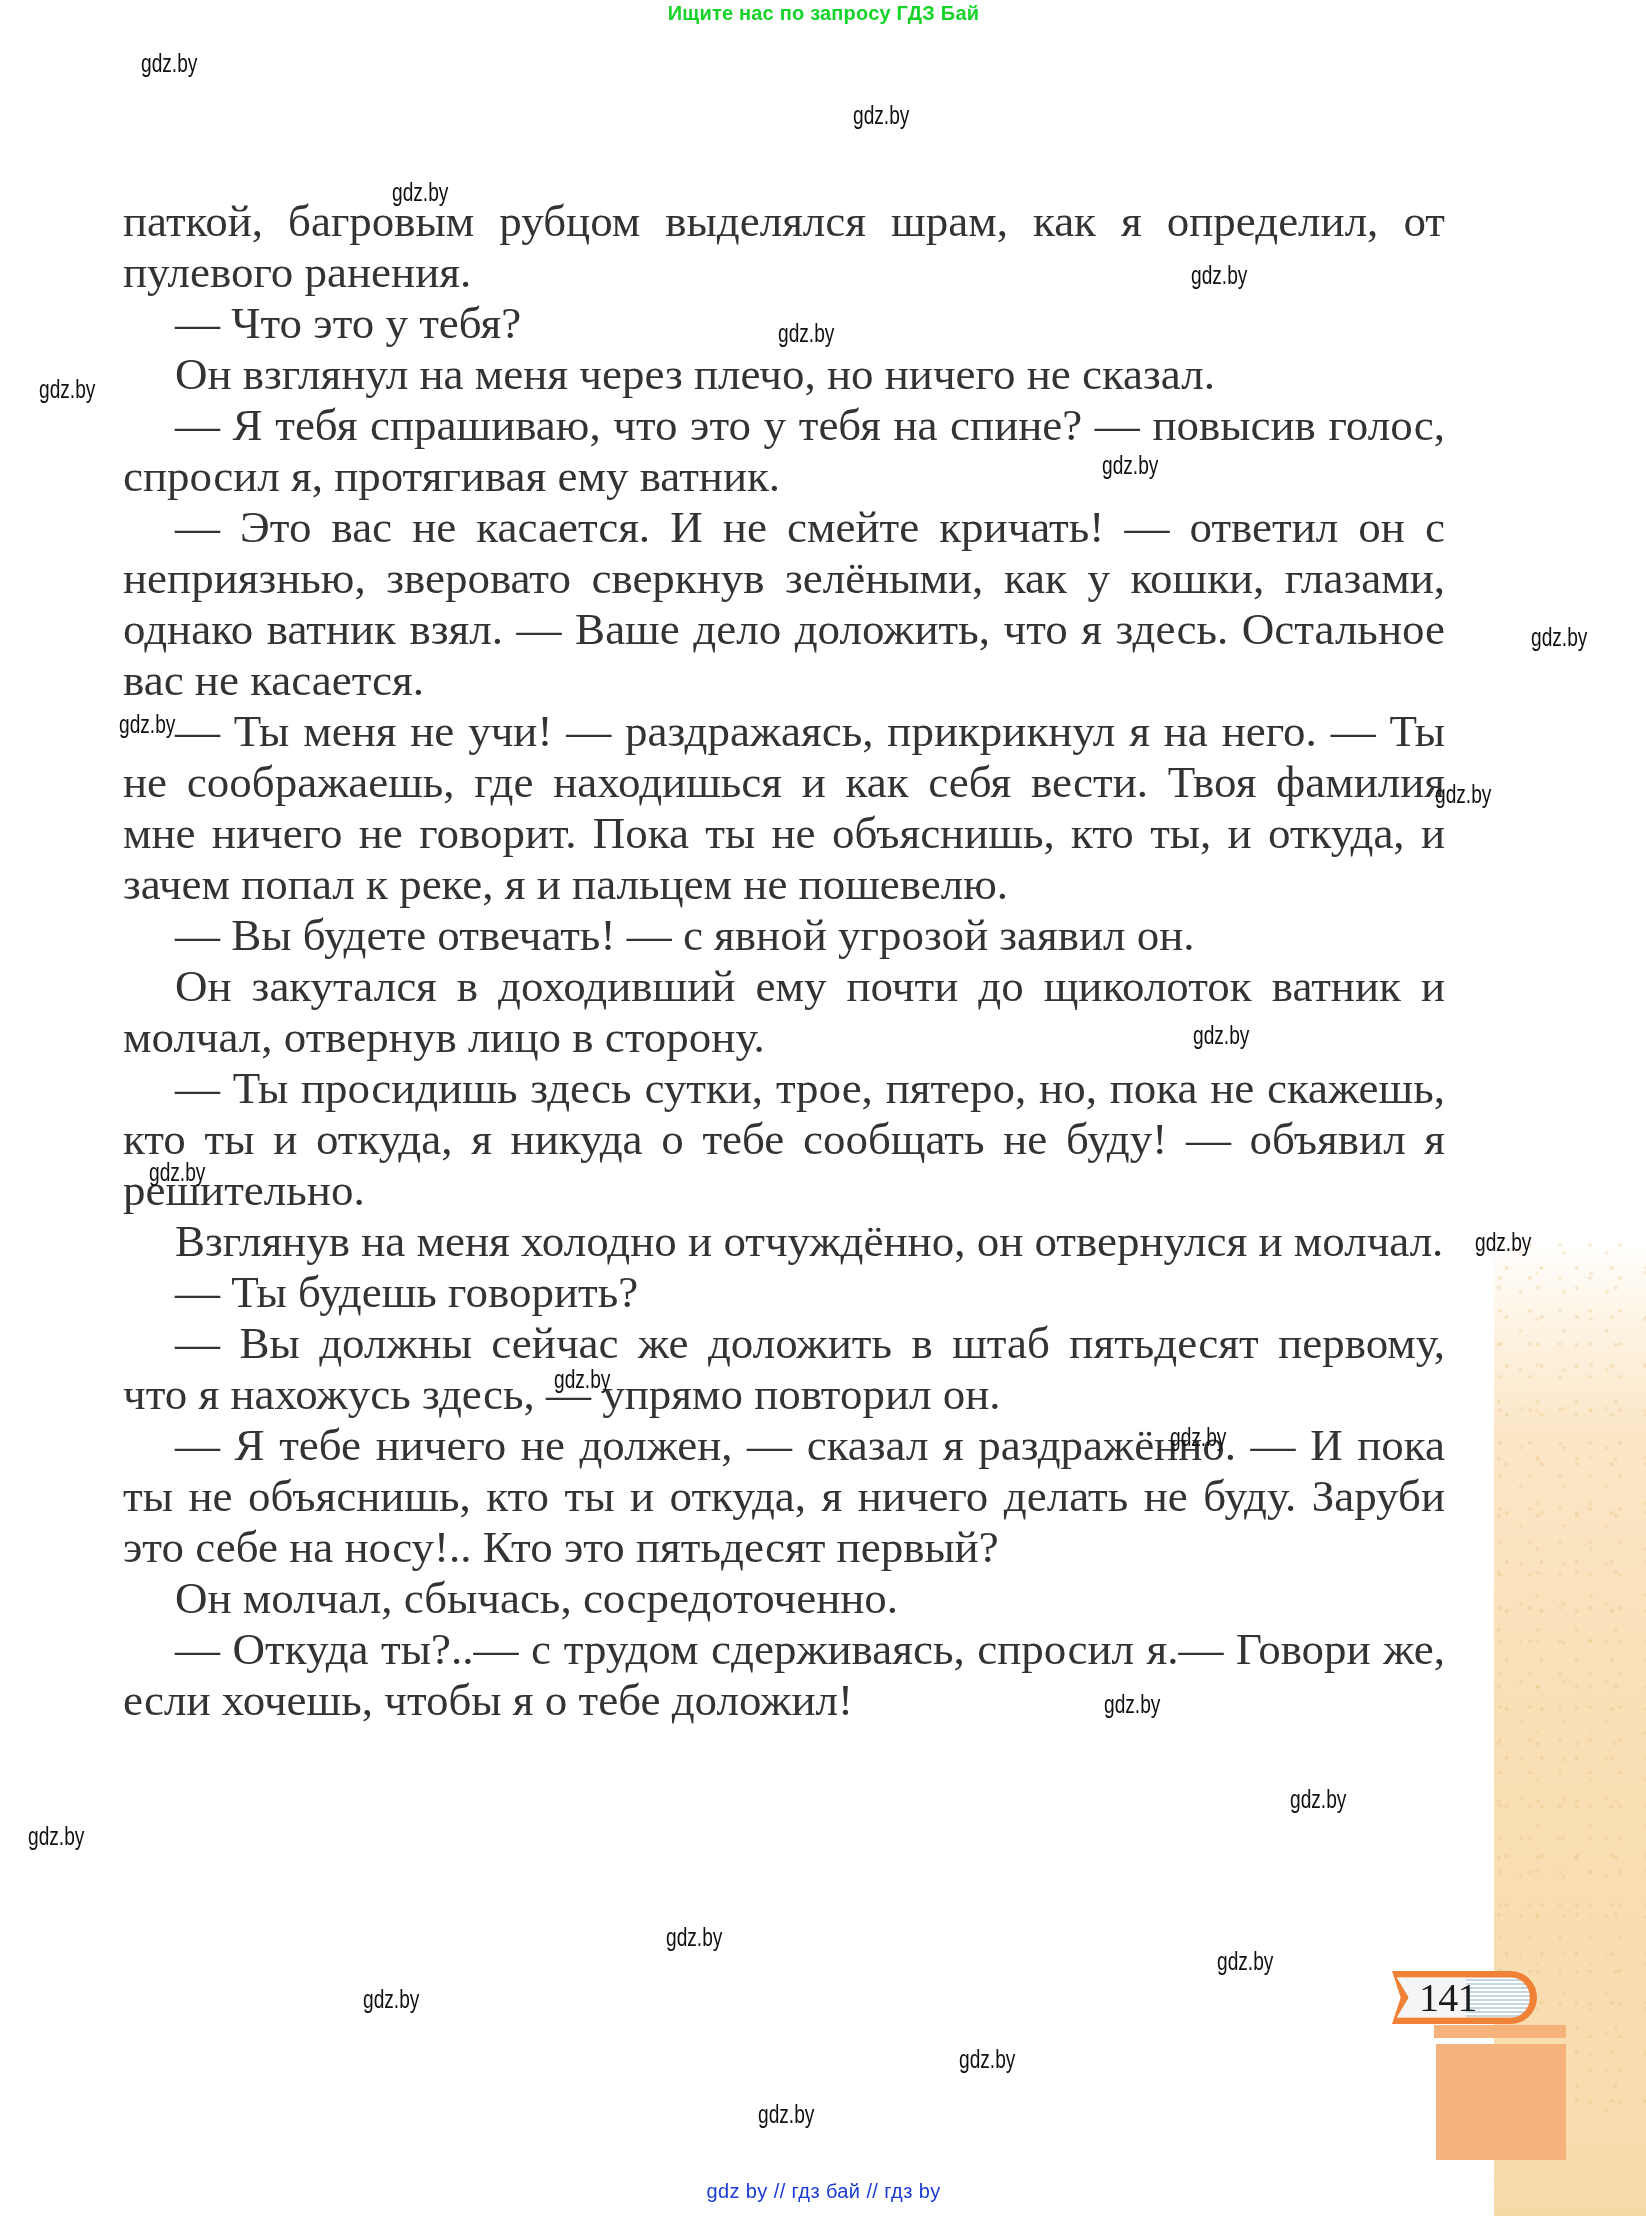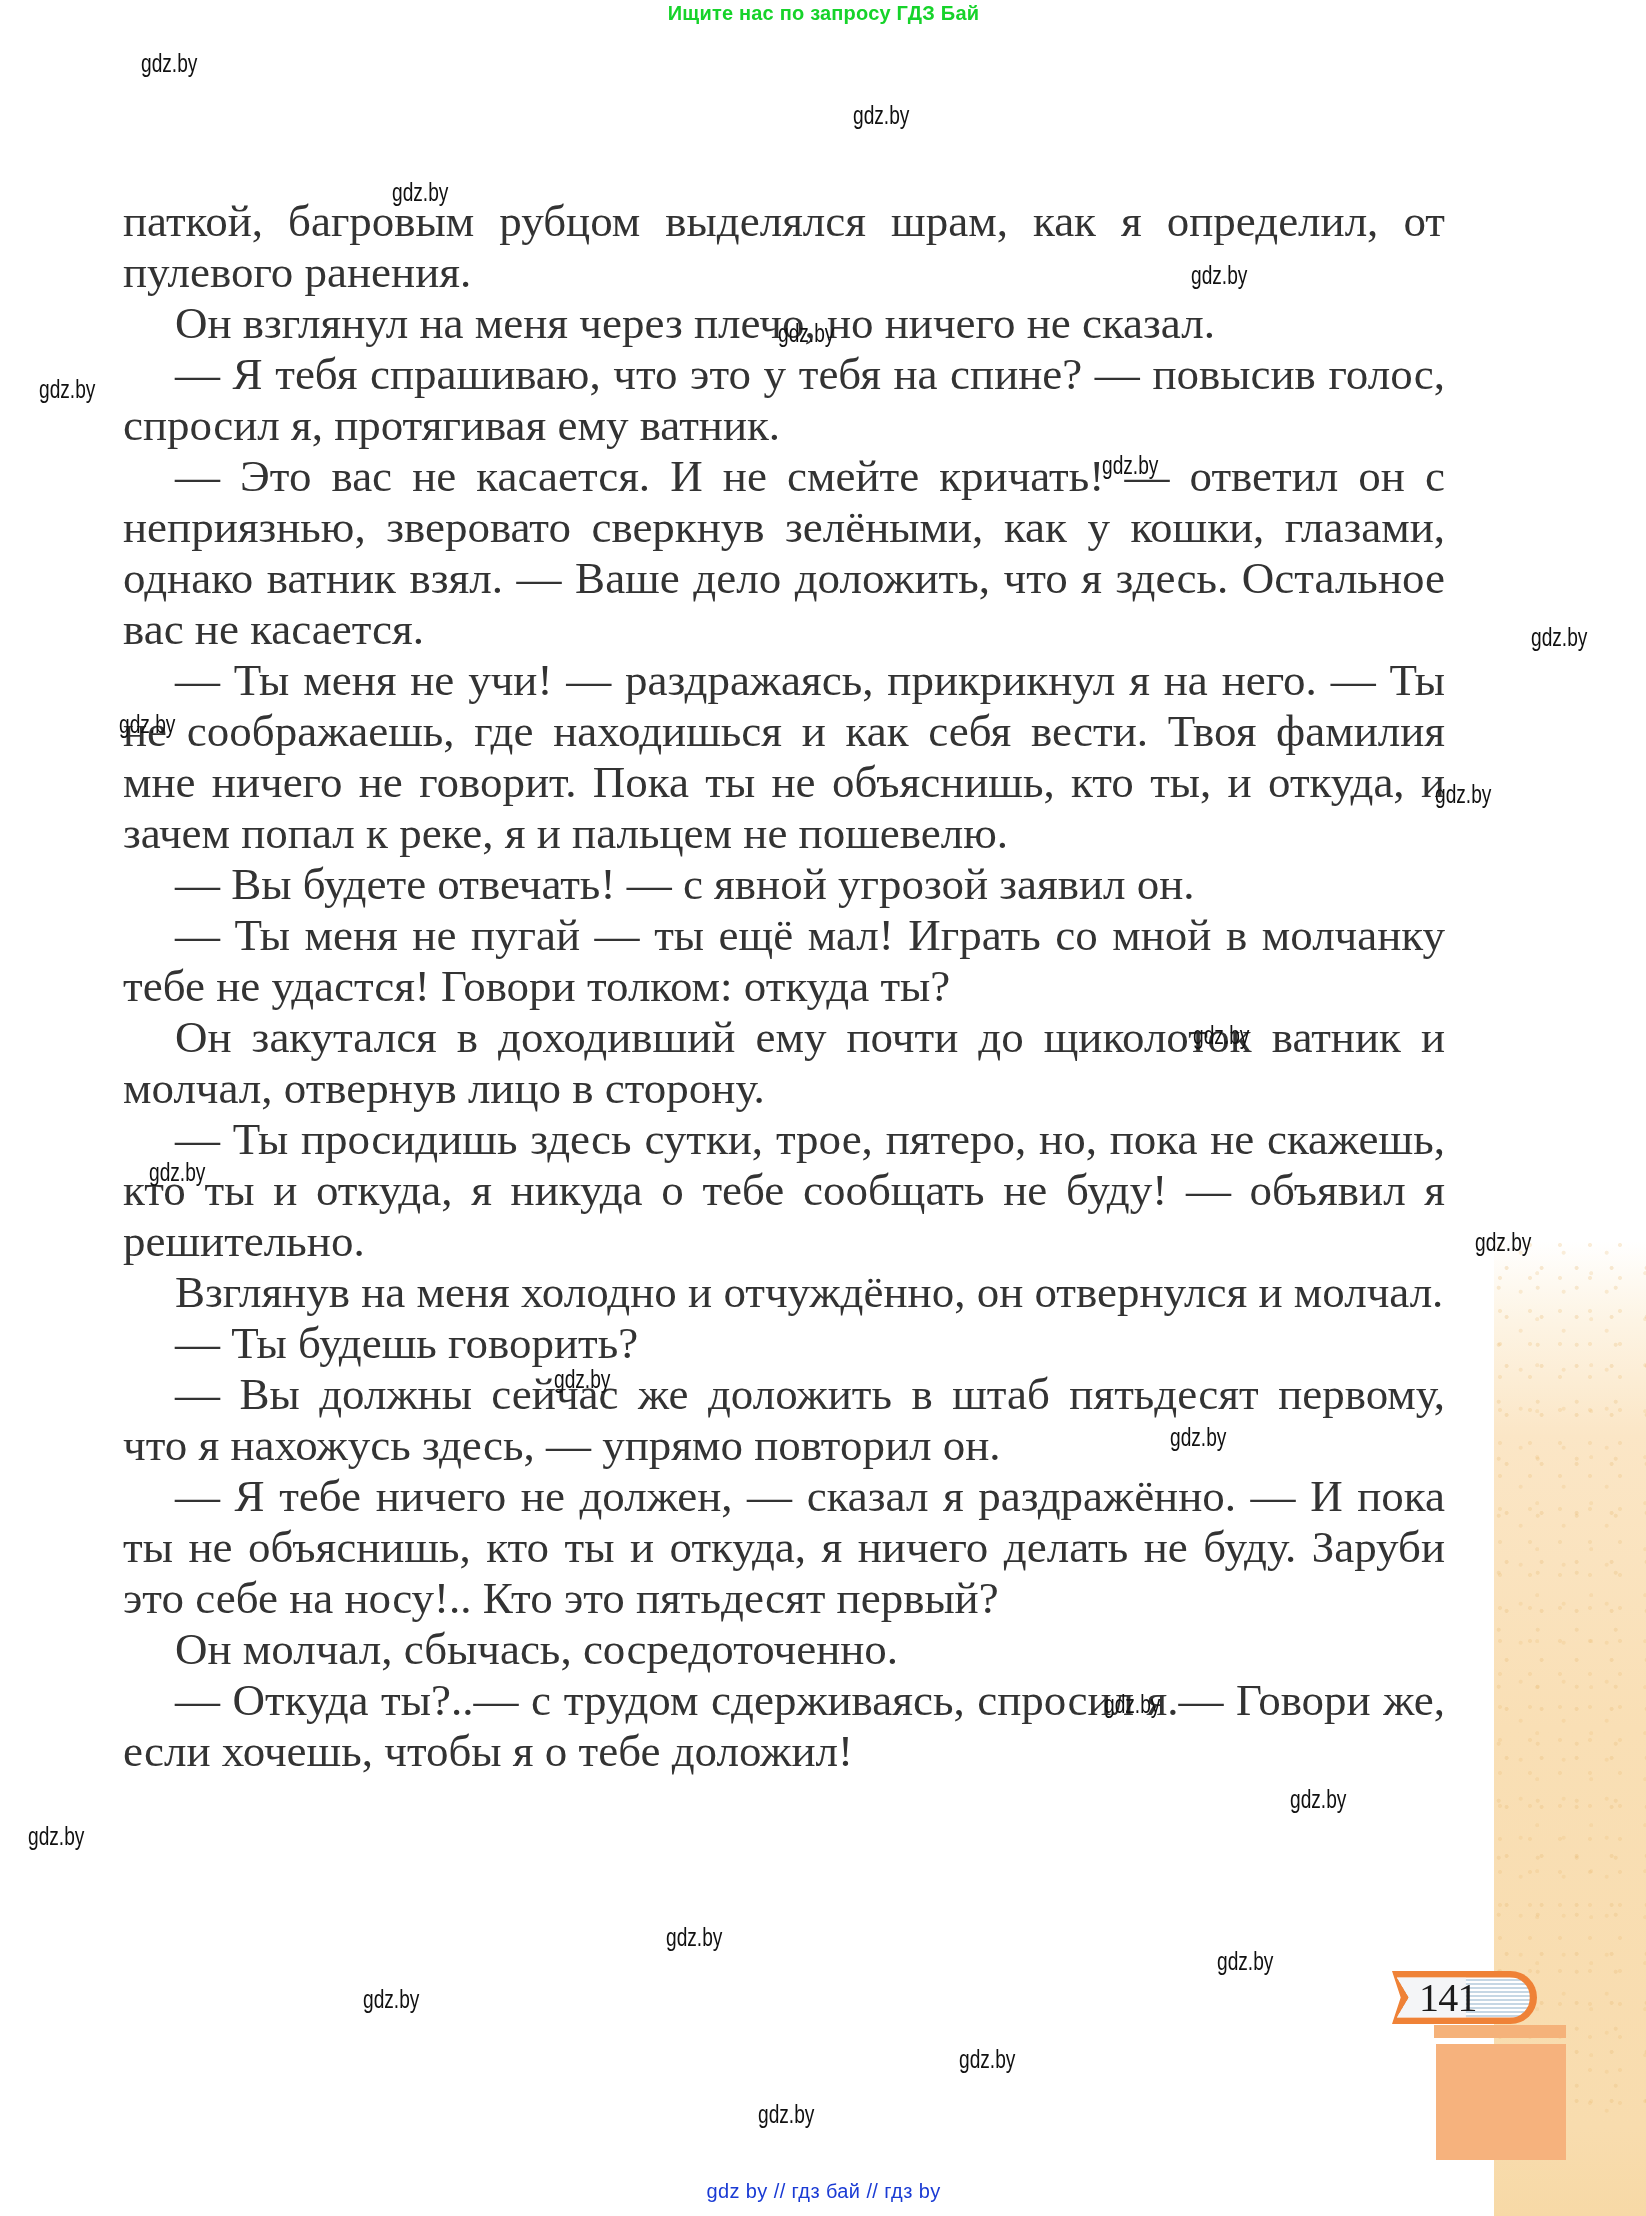--- a/index.html
+++ b/index.html
@@ -177,26 +177,26 @@
   <div class="badge-shadow-b"></div>
 
   <div class="page-badge">
     <div class="book-shell"></div>
     <div class="book-pages"></div>
     <div class="page-num">141</div>
   </div>
 
   <div class="content" id="content">
       <p class="para">паткой, багровым рубцом выделялся шрам, как я определил, от пулевого ранения.</p>
+      <p class="para indent">— Что это у тебя?</p>
       <p class="para indent">Он взглянул на меня через плечо, но ничего не сказал.</p>
       <p class="para indent">— Я тебя спрашиваю, что это у тебя на спине? — повысив голос, спросил я, протягивая ему ватник.</p>
       <p class="para indent">— Это вас не касается. И не смейте кричать! — ответил он с неприязнью, зверовато сверкнув зелёными, как у кошки, глазами, однако ватник взял. — Ваше дело доложить, что я здесь. Остальное вас не касается.</p>
       <p class="para indent">— Ты меня не учи! — раздражаясь, прикрикнул я на него. — Ты не соображаешь, где находишься и как себя вести. Твоя фамилия мне ничего не говорит. Пока ты не объяснишь, кто ты, и откуда, и зачем попал к реке, я и пальцем не пошевелю.</p>
       <p class="para indent">— Вы будете отвечать! — с явной угрозой заявил он.</p>
-      <p class="para indent">— Ты меня не пугай — ты ещё мал! Играть со мной в молчанку тебе не удастся! Говори толком: откуда ты?</p>
       <p class="para indent">Он закутался в доходивший ему почти до щиколоток ватник и молчал, отвернув лицо в сторону.</p>
       <p class="para indent">— Ты просидишь здесь сутки, трое, пятеро, но, пока не скажешь, кто ты и откуда, я никуда о тебе сообщать не буду! — объявил я решительно.</p>
       <p class="para indent">Взглянув на меня холодно и отчуждённо, он отвернулся и молчал.</p>
       <p class="para indent">— Ты будешь говорить?</p>
       <p class="para indent">— Вы должны сейчас же доложить в штаб пятьдесят первому, что я нахожусь здесь, — упрямо повторил он.</p>
       <p class="para indent">— Я тебе ничего не должен, — сказал я раздражённо. — И пока ты не объяснишь, кто ты и откуда, я ничего делать не буду. Заруби это себе на носу!.. Кто это пятьдесят первый?</p>
       <p class="para indent">Он молчал, сбычась, сосредоточенно.</p>
       <p class="para indent">— Откуда ты?..— с трудом сдерживаясь, спросил я.— Говори же, если хочешь, чтобы я о тебе доложил!</p>
     </div>
 

